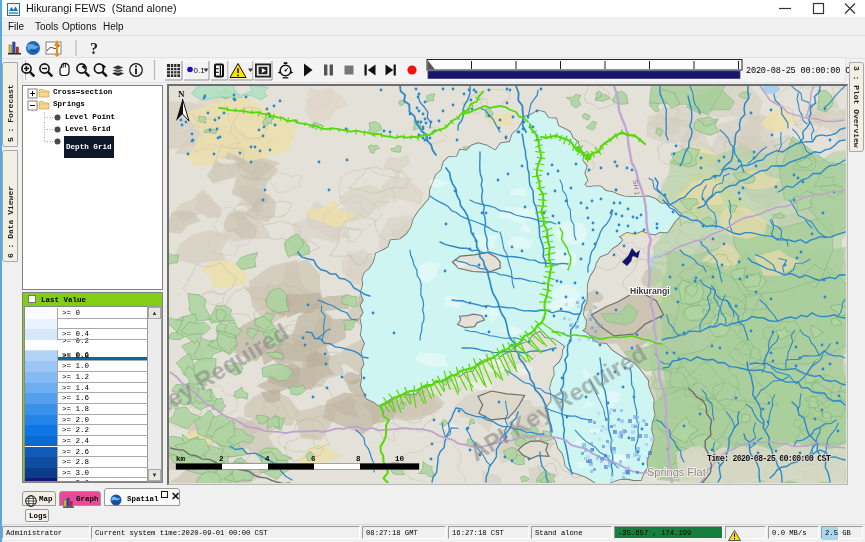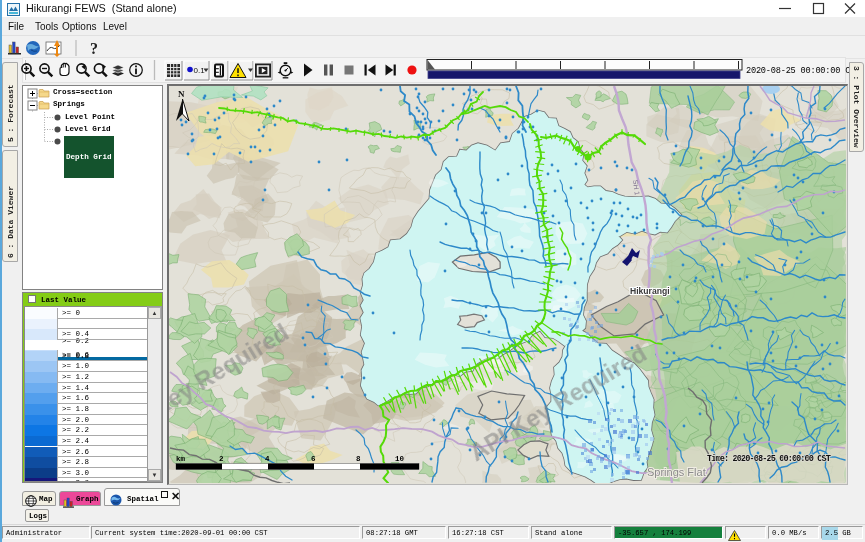--- a/index.html
+++ b/index.html
@@ -17,21 +17,21 @@
   <line x1="9" y1="8.5" x2="21" y2="8.5" stroke="#333" stroke-width="1.2"></line>
   <rect x="43.5" y="3.5" width="10" height="10" fill="none" stroke="#333" stroke-width="1.2"></rect>
   <path d="M75 3.5 L85 13.5 M85 3.5 L75 13.5" stroke="#333" stroke-width="1.2"></path>
  </svg>
 </div>
 
 <div style="position:absolute;left:0;top:17px;width:865px;height:19px;background:#f0f0f0;border-bottom:1px solid #e0e0e0">
  <span style="position:absolute;left:8px;top:4px;font-size:10px;color:#111">File</span>
  <span style="position:absolute;left:35px;top:4px;font-size:10px;color:#111">Tools</span>
  <span style="position:absolute;left:62px;top:4px;font-size:10px;color:#111">Options</span>
- <span style="position:absolute;left:103px;top:4px;font-size:10px;color:#111">Level</span>
+ <span style="position:absolute;left:103px;top:4px;font-size:10px;color:#111">Help</span>
 </div>
 
 <div style="position:absolute;left:0;top:36px;width:865px;height:23px;background:#f1f1f1;border-bottom:1px solid #e3e3e3"></div>
 <svg width="120" height="24" style="position:absolute;left:0;top:36px">
 <g transform="translate(8,5)">
  <rect x="0" y="12" width="13" height="1.5" fill="#222"></rect>
  <rect x="1" y="4" width="2.6" height="8" fill="#e8c020" stroke="#555" stroke-width="0.5"></rect>
  <rect x="4.5" y="1" width="2.6" height="11" fill="#2244cc" stroke="#555" stroke-width="0.5"></rect>
  <rect x="8" y="6" width="2.6" height="6" fill="#cc2222" stroke="#555" stroke-width="0.5"></rect>
 </g>
@@ -202,21 +202,21 @@
         <path d="M0 4 L10 4" stroke="#e0b860" stroke-width="0.7"></path>
       </g>
 <circle cx="34.5" cy="31.5" r="3" fill="#4a4a4a"></circle>
 <circle cx="34.5" cy="43.5" r="3" fill="#4a4a4a"></circle>
 <circle cx="34.5" cy="55.5" r="3" fill="#4a4a4a"></circle>
 </svg>
 <div style="position:absolute;left:30px;top:2px;font:7.6px 'Liberation Mono',monospace;color:#000;font-weight:bold">Cross=section</div>
 <div style="position:absolute;left:30px;top:14px;font:7.6px 'Liberation Mono',monospace;color:#000;font-weight:bold">Springs</div>
 <div style="position:absolute;left:42px;top:26.5px;font:7.6px 'Liberation Mono',monospace;color:#000;font-weight:bold">Level Point</div>
 <div style="position:absolute;left:42px;top:38.5px;font:7.6px 'Liberation Mono',monospace;color:#000;font-weight:bold">Level Grid</div>
-<div style="position:absolute;left:41px;top:50px;font:7.6px 'Liberation Mono',monospace;color:#fff;font-weight:bold;background:#14532d;padding:17px 2px">Depth Grid</div>
+<div style="position:absolute;left:41px;top:50px;font:7.6px 'Liberation Mono',monospace;color:#fff;font-weight:bold;background:#0f172a;padding:7px 2px">Depth Grid</div>
 </div>
 
 <div style="position:absolute;left:22px;top:292px;width:141px;height:191px;background:#84cc16;border:1px solid #828282">
 <div style="position:absolute;left:5px;top:2px;width:8px;height:8px;background:#fff;border:1px solid #777"></div>
 <div style="position:absolute;left:18px;top:2.5px;font:7.5px 'Liberation Mono',monospace;font-weight:bold;color:#000">Last Value</div>
 <div style="position:absolute;left:1px;top:13px;width:124px;height:176px;background:#fff;border:1px solid #888;overflow:hidden">
       <div style="position:absolute;left:0px;top:1.0px;width:123px;height:10.65px;border-bottom:1px solid #a9a9a9">
         <div style="position:absolute;left:0;top:0;width:33px;height:10.65px;background:#fafcff;border-right:1px solid #a9a9a9"></div>
         <div style="position:absolute;left:37px;top:1px;font:7.5px 'Liberation Mono',monospace;color:#000">&gt;= 0</div>
       </div>

